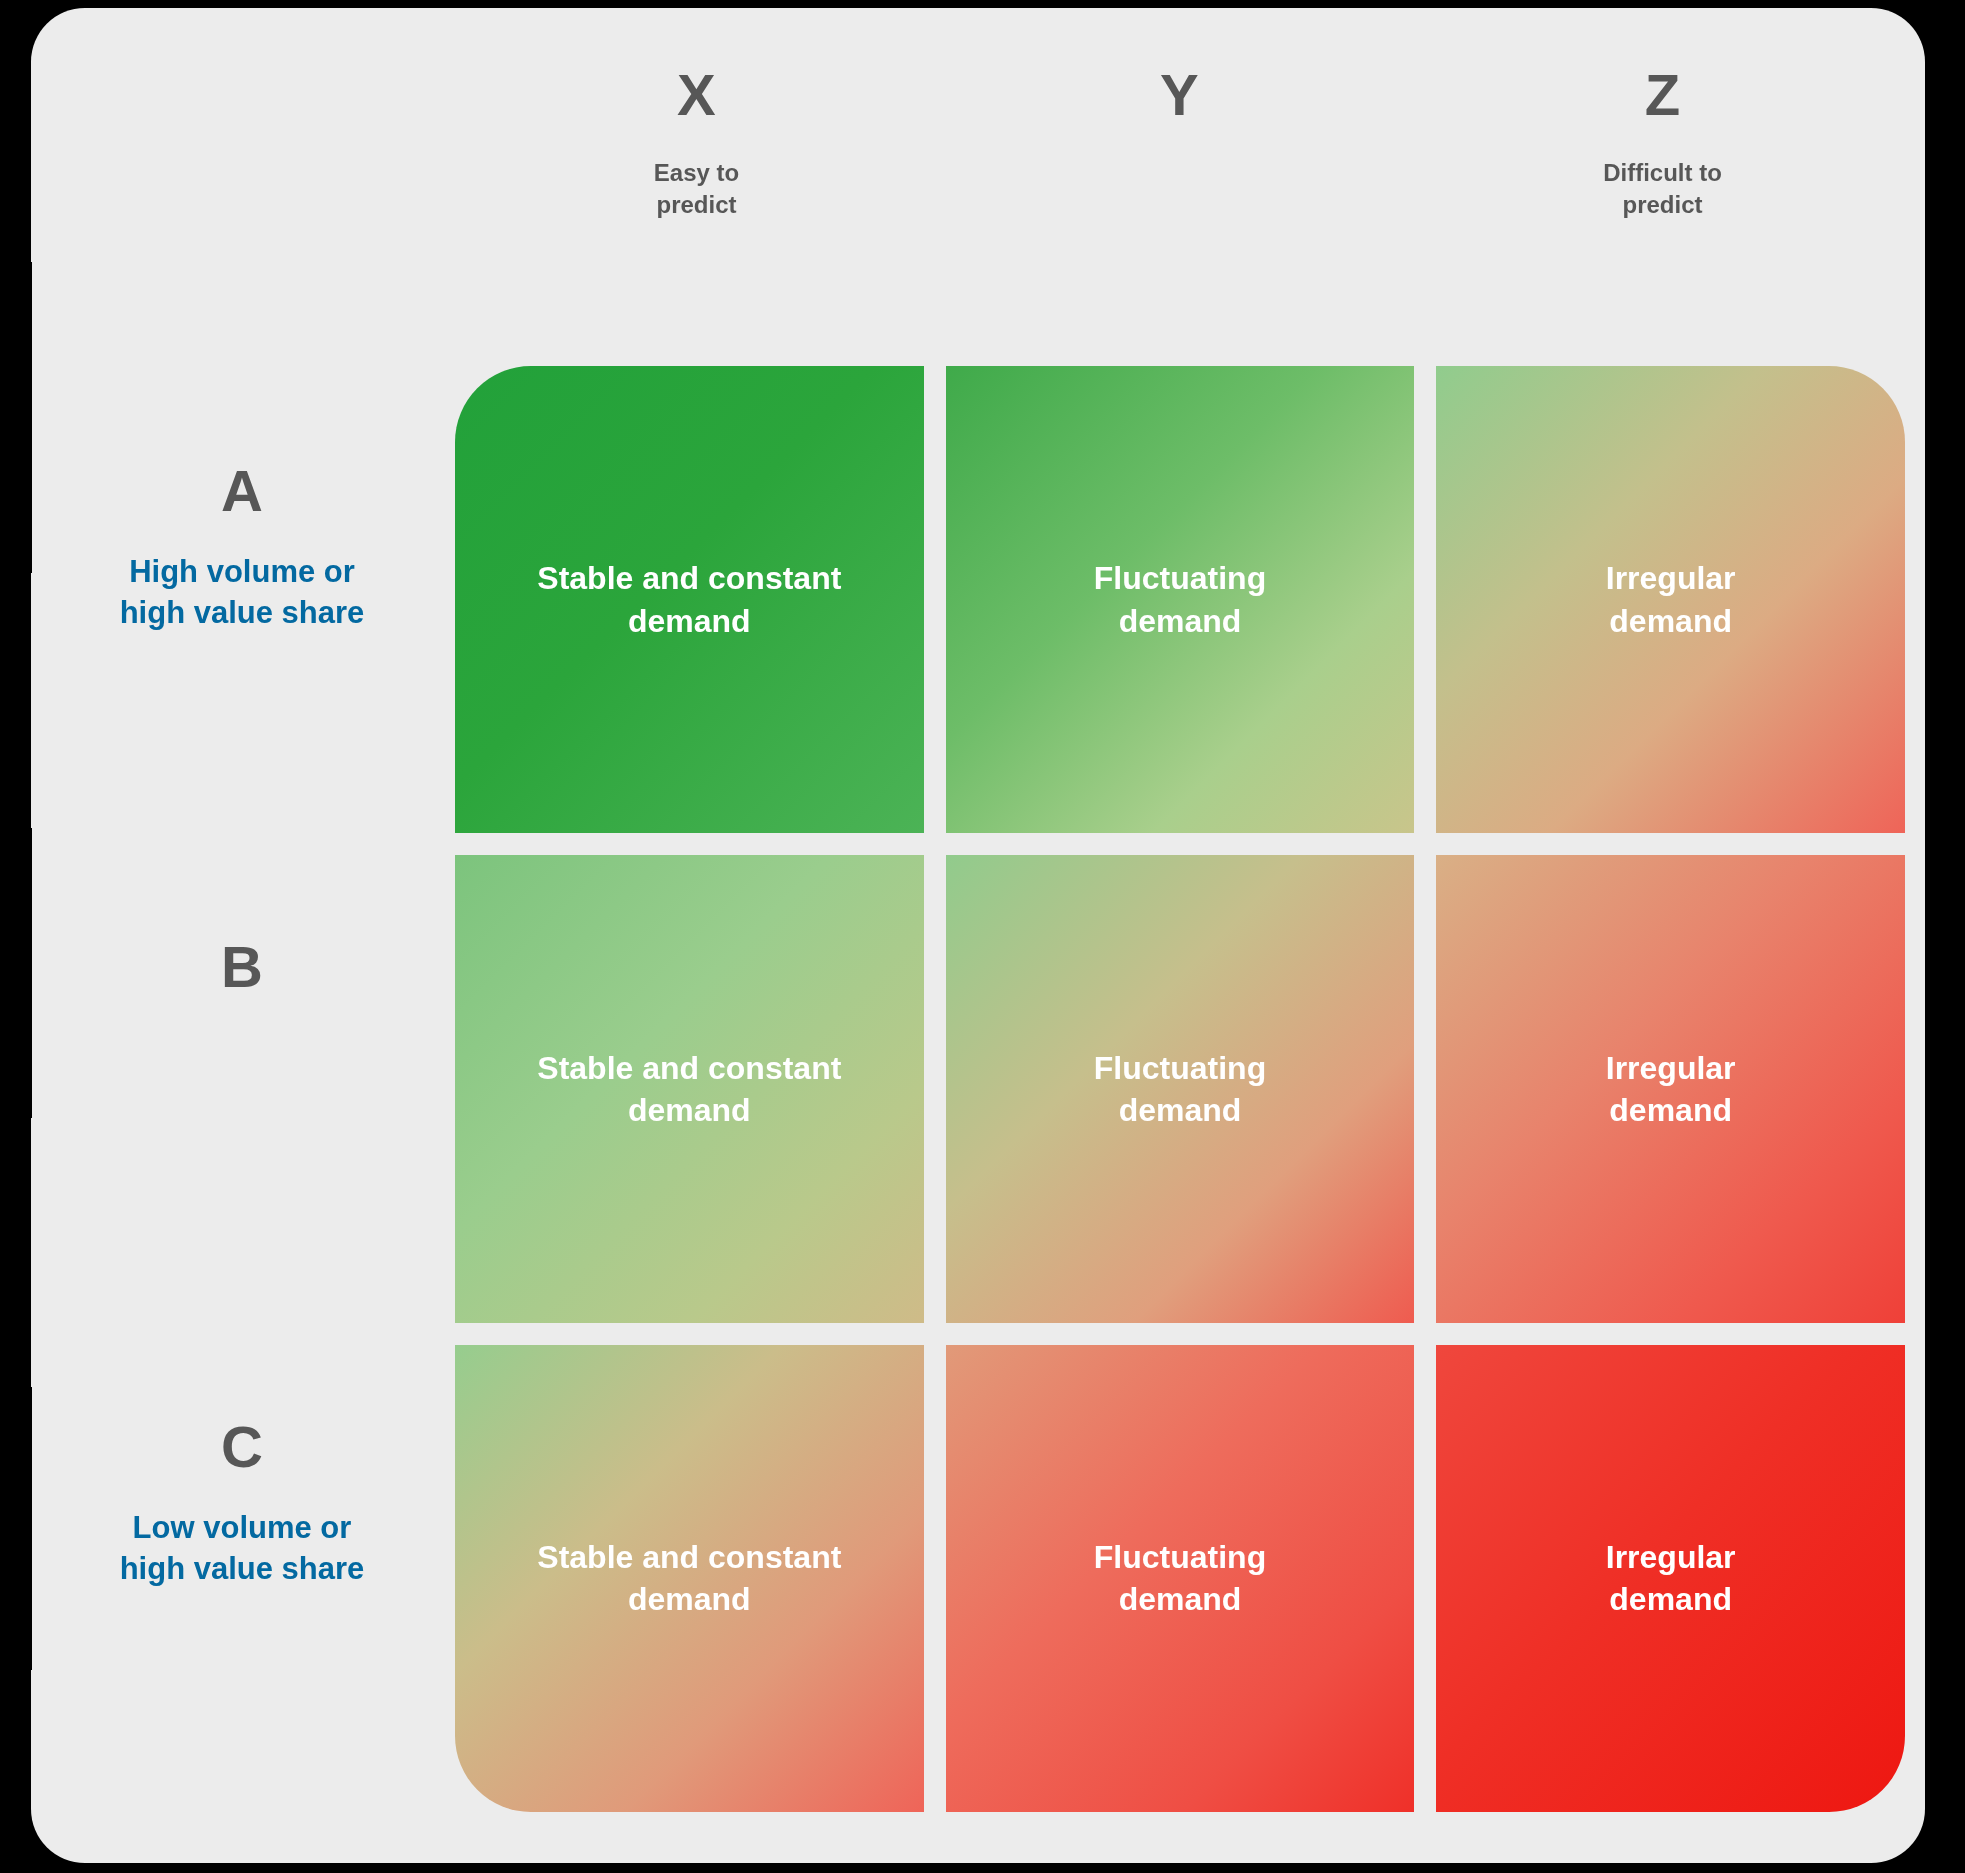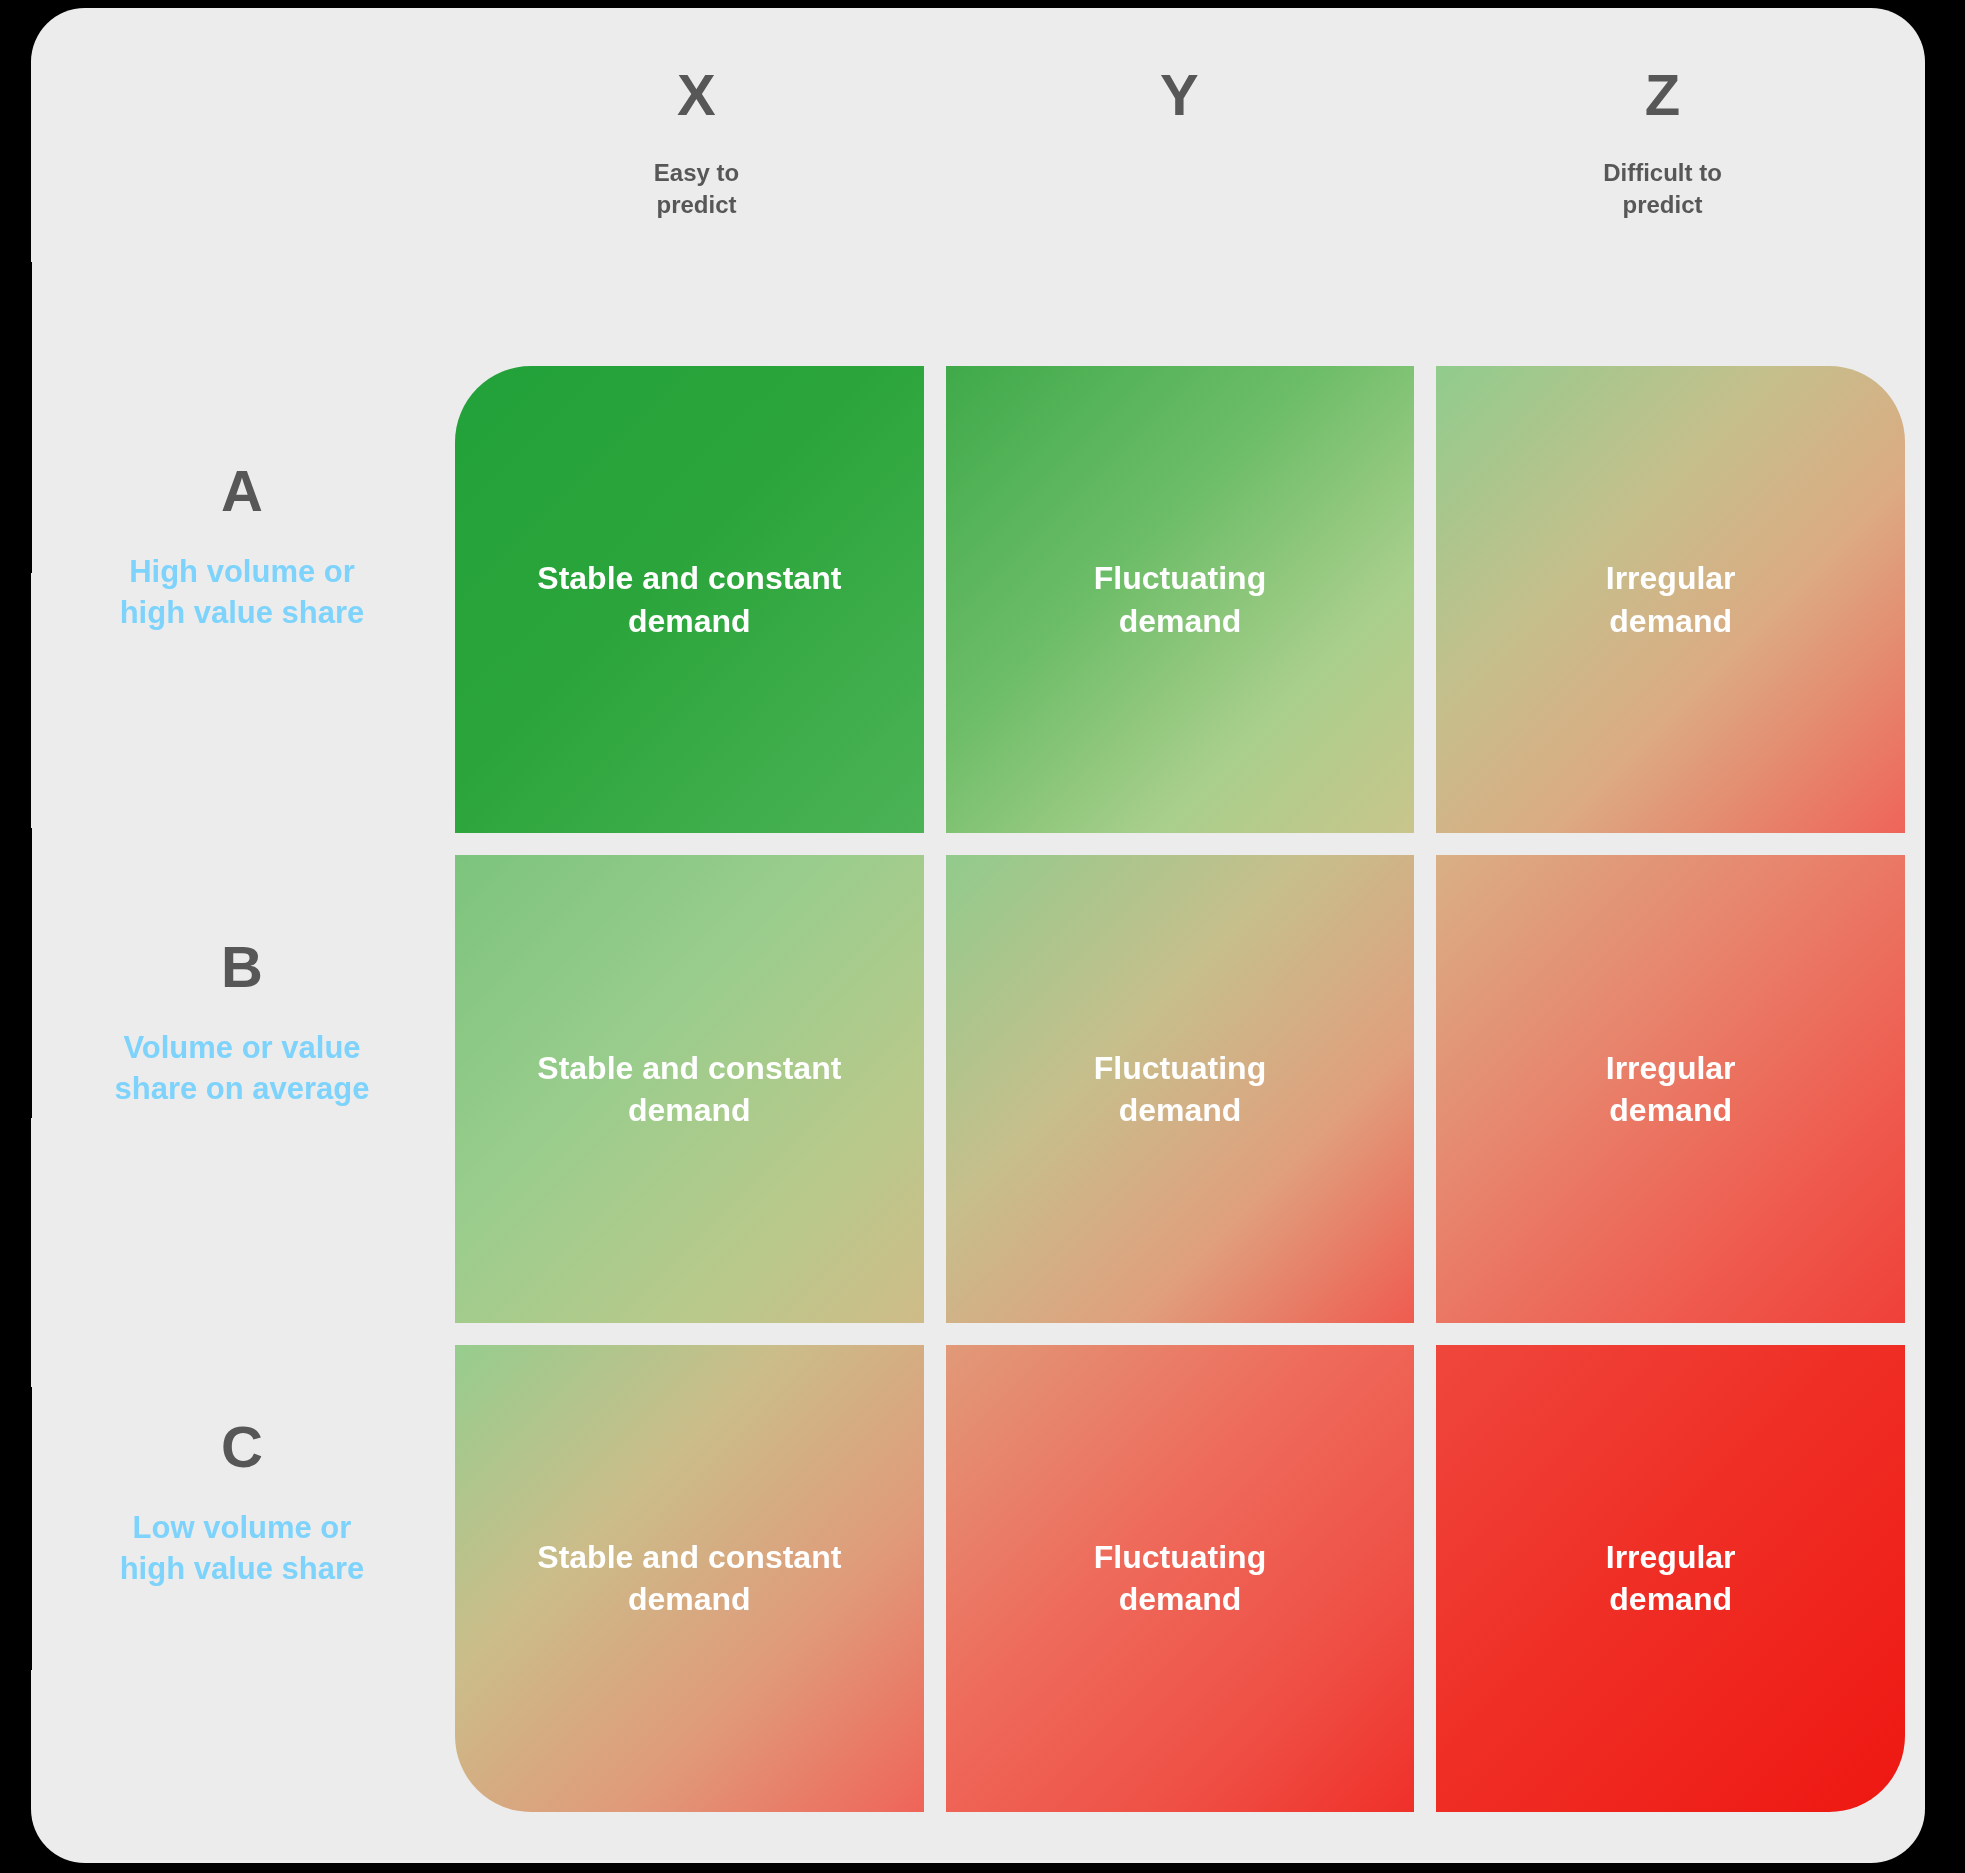--- a/index.html
+++ b/index.html
@@ -31,21 +31,21 @@
     line-height:1.32;text-align:center;max-width:290px;
   }
 
   
   .row-label{
     position:absolute;left:28px;width:428px;
     display:flex;flex-direction:column;align-items:center;
     text-align:center;
   }
   .row-letter{font-size:58px;font-weight:700;color:#575757;line-height:1;}
-  .row-sub{margin-top:32px;font-size:31px;font-weight:700;color:#7dd3fc;
+  .row-sub{margin-top:32px;font-size:31px;font-weight:700;color:#0369a1;
            line-height:1.32;}
 
   
   #matrix{
     position:absolute;left:455px;top:366px;
     width:1450px;height:1446px;
     display:grid;
     grid-template-columns:repeat(3,1fr);
     grid-template-rows:repeat(3,1fr);
     gap:22px;
@@ -91,21 +91,20 @@
       <div class="col-sub">Difficult to<br>predict</div>
     </div>
   </div>
 
   <div class="row-label" id="row-a" style="top:462px;">
     <div class="row-letter">A</div>
     <div class="row-sub">High volume or<br>high value share</div>
   </div>
   <div class="row-label" id="row-b" style="top:938px;">
     <div class="row-letter">B</div>
-    <div class="row-sub">Volume or value<br>share on average</div>
   </div>
   <div class="row-label" id="row-c" style="top:1418px;">
     <div class="row-letter">C</div>
     <div class="row-sub">Low volume or<br>high value share</div>
   </div>
 
   <div id="matrix">
     <div class="cell r-tl" style="background: linear-gradient(135deg, rgb(34, 161, 58) 0%, rgb(43, 165, 59) 45%, rgb(76, 179, 86) 100%);">
         <div class="cell-text">Stable and constant<br>demand</div>
       </div>

